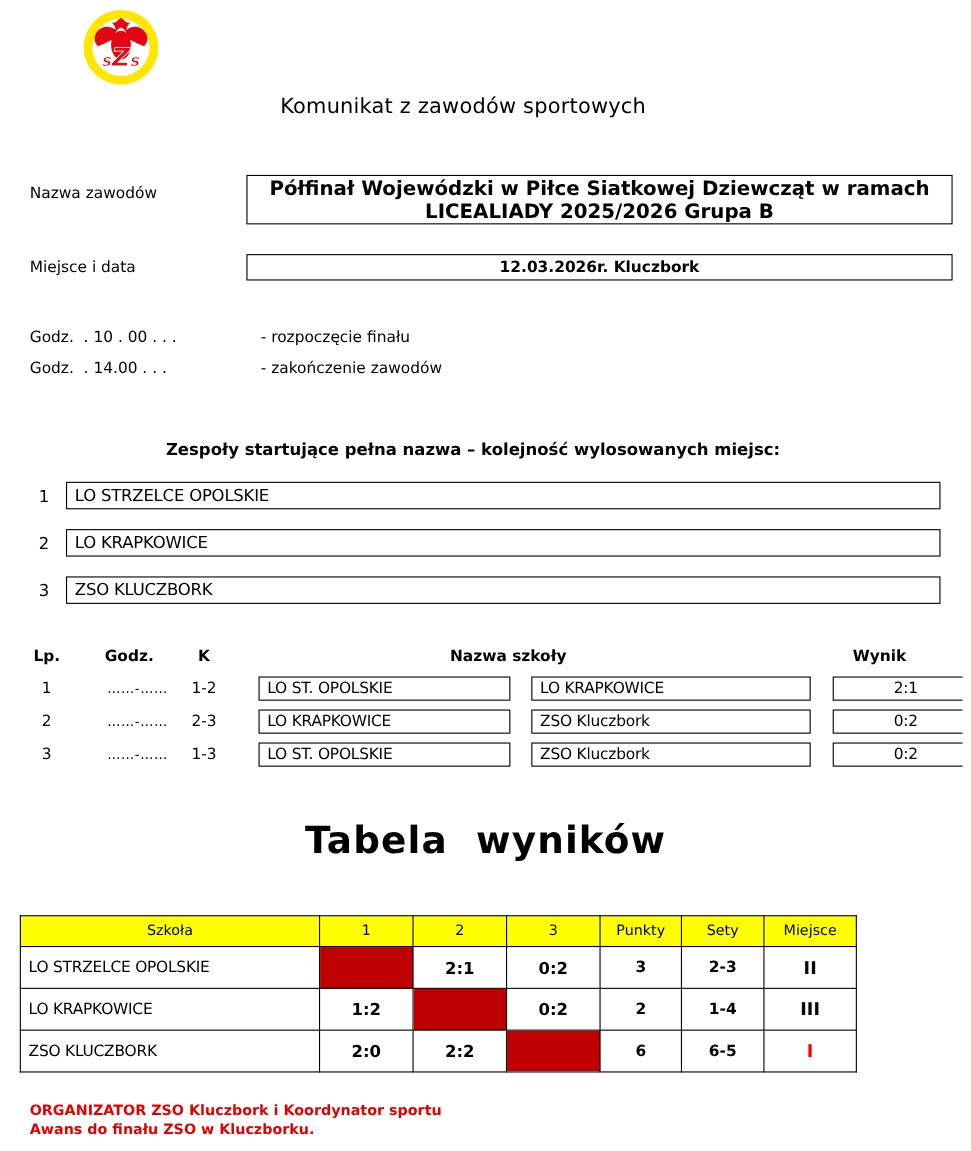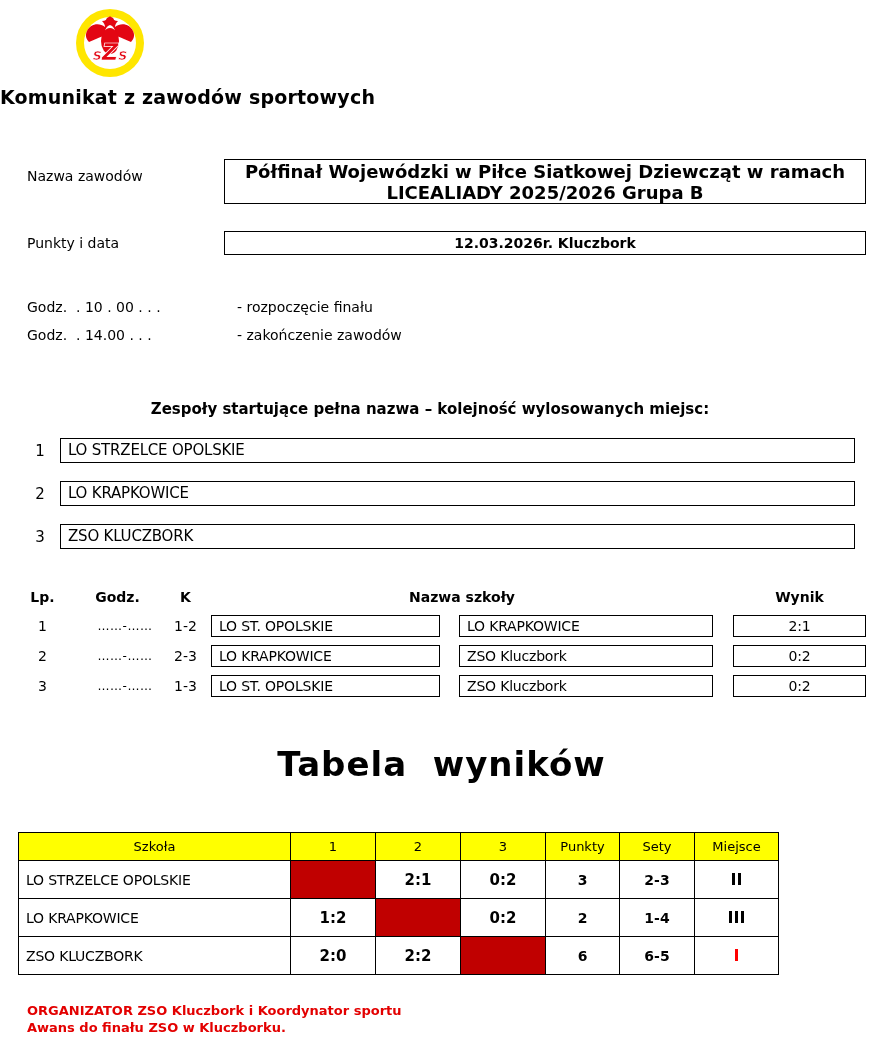--- a/index.html
+++ b/index.html
@@ -7,21 +7,21 @@
   .page {
     position:relative; width:875px; height:1046px; background:#fff;
     font-family:"DejaVu Sans","Liberation Sans",sans-serif; color:#000; overflow:hidden;
   }
   .abs { position:absolute; }
   .center { text-align:center; }
   .bordered { border:1px solid #000; background:#fff; }
 
   
   .logo { left:75px; top:8px; width:70px; height:70px; }
-  .doc-title { left:0; top:86px; width:842px; font-size:19px; font-weight:bold; letter-spacing:0.2px; }
+  .doc-title { left:0; top:86px; width:842px; text-align:center; font-size:19px; font-weight:normal; letter-spacing:0.2px; }
 
   
   .lbl { font-size:14px; }
   .name-label  { left:27px; top:168px; }
   .place-label { left:27px; top:235px; }
   .name-box  { left:224px; top:159px; width:642px; height:45px; font-size:18px; font-weight:bold; text-align:center; line-height:21px; padding-top:1px; }
   .place-box { left:224px; top:231px; width:642px; height:24px; font-size:14px; font-weight:bold; text-align:center; line-height:22px; }
 
   
   .sched-row { left:0; width:883px; height:18px; font-size:14px; }
@@ -29,21 +29,21 @@
   .sched-desc { position:absolute; left:237px; }
 
   
   .teams-heading { left:0; top:400px; width:860px; text-align:center; font-size:15px; font-weight:bold; }
   .team-no  { width:24px; text-align:center; font-size:15px; }
   .team-box { left:60px; width:795px; height:25px; font-size:15px; line-height:23px; padding-left:7px; letter-spacing:-0.2px; }
 
   
   .m-head { font-size:14px; font-weight:bold; }
   .m-cell { font-size:14px; }
-  .m-box  { height:22px; line-height:20px; font-size:14px; letter-spacing:-0.2px; padding-left:7px; }
+  .m-box  { height:22px; line-height:20px; font-size:14px; letter-spacing:-0.2px; padding-left:7px;margin-left:24px; }
   .m-res  { height:22px; line-height:20px; font-size:14px; text-align:center; padding-left:0; }
   .dots   { font-size:12px; letter-spacing:0.5px; }
 
   
   .standings-title { left:0; top:744px; width:883px; text-align:center; font-size:34px; font-weight:bold; letter-spacing:1px; white-space:pre; }
   table.standings { left:18px; top:832px; border-collapse:collapse; table-layout:fixed; }
   table.standings th, table.standings td { border:1px solid #000; overflow:hidden; }
   table.standings th { background:#ffff00; font-size:13px; font-weight:normal; height:28px; text-align:center; }
   table.standings td { height:38px; }
   td.school { font-size:14px; padding-left:7px; letter-spacing:-0.2px; }
@@ -73,21 +73,21 @@
   </div>
 
   <div class="abs doc-title">Komunikat z zawodów sportowych</div>
 
   <div class="abs lbl name-label">Nazwa zawodów</div>
   <div class="abs bordered name-box">
     <div>Półfinał Wojewódzki w Piłce Siatkowej Dziewcząt w ramach</div>
     <div>LICEALIADY 2025/2026 Grupa B</div>
   </div>
 
-  <div class="abs lbl place-label">Punkty i data</div>
+  <div class="abs lbl place-label">Miejsce i data</div>
   <div class="abs bordered place-box">12.03.2026r. Kluczbork</div>
 
   <div class="abs sched-row" style="top:299px">
     <span class="sched-time">Godz.  . 10 . 00 . . .</span>
     <span class="sched-desc">- rozpoczęcie finału</span>
   </div>
   <div class="abs sched-row" style="top:327px">
     <span class="sched-time">Godz.  . 14.00 . . .</span>
     <span class="sched-desc">- zakończenie zawodów</span>
   </div>

